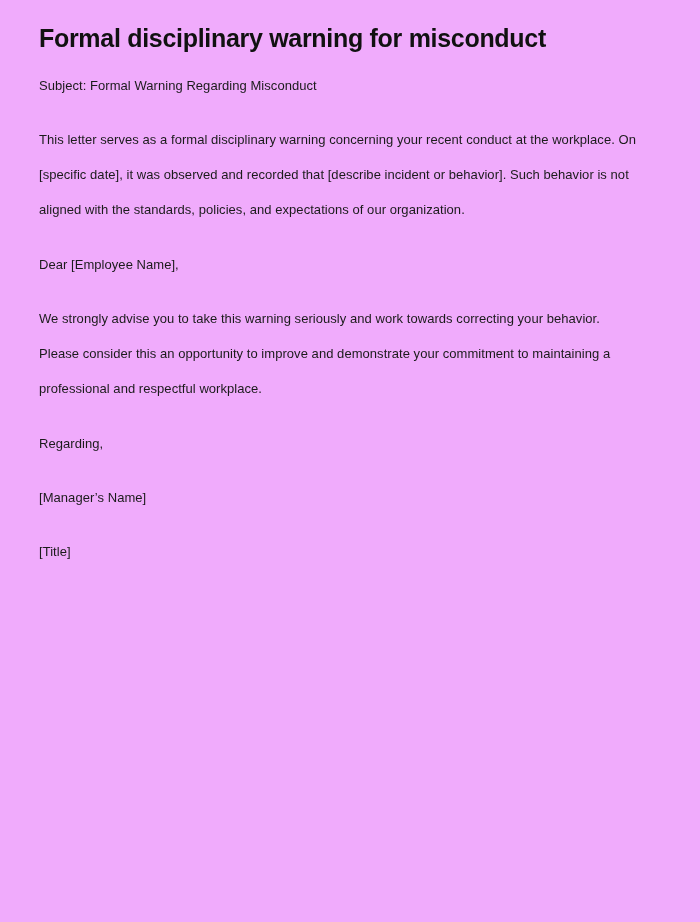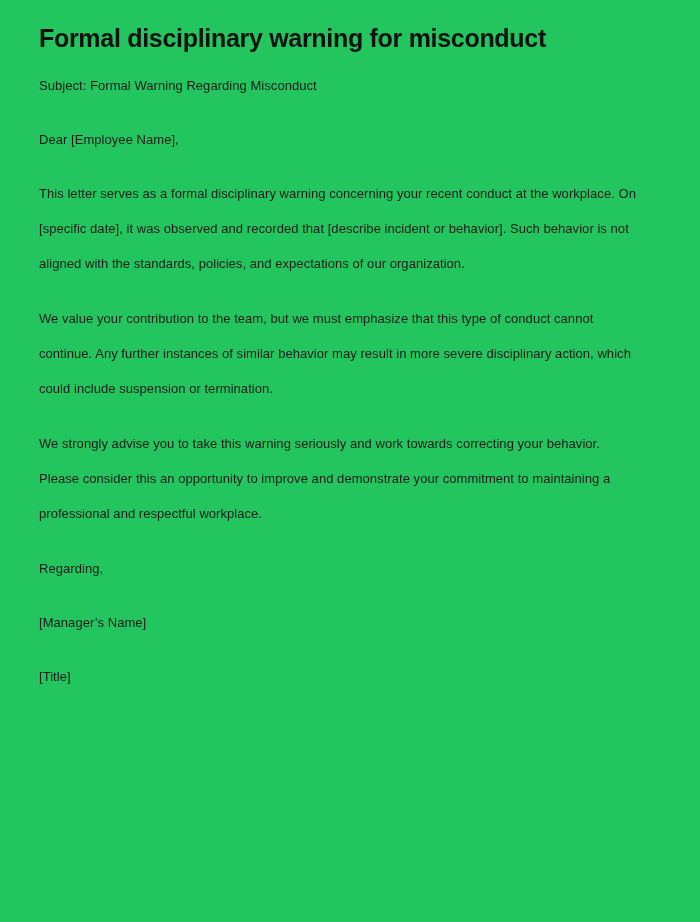--- a/index.html
+++ b/index.html
@@ -13,21 +13,21 @@
     font-family: "Liberation Sans", sans-serif;
     color: #1b1b1b;
     -webkit-font-smoothing: antialiased;
     overflow: hidden;
   }
   .page {
     box-sizing: border-box;
     width: 700px;
     min-height: 922px;
     padding: 22px 40px 30px 39px;
-    background: #22c55e;
+    background: #f0abfc;
   }
   .doc-title {
     font-size: 25px;
     line-height: 32px;
     font-weight: 700;
     letter-spacing: -0.3px;
     color: #111111;
     margin: 0 0 14px 0;
     white-space: nowrap;
   }
@@ -53,25 +53,24 @@
 <body>
 
 <div class="page">
 
   <h1 class="doc-title">Formal disciplinary warning for misconduct</h1>
 
   <div class="letter-body">
 
     <p class="para tight">Subject: Formal Warning Regarding Misconduct</p>
 
+    <p class="para">This letter serves as a formal disciplinary warning concerning your recent conduct at the workplace. On [specific date], it was observed and recorded that [describe incident or behavior]. Such behavior is not aligned with the standards, policies, and expectations of our organization.</p>
+
     <p class="para tight">Dear [Employee Name],</p>
 
-    <p class="para">This letter serves as a formal disciplinary warning concerning your recent conduct at the workplace. On [specific date], it was observed and recorded that [describe incident or behavior]. Such behavior is not aligned with the standards, policies, and expectations of our organization.</p>
-
-    <p class="para">We value your contribution to the team, but we must emphasize that this type of conduct cannot continue. Any further instances of similar behavior may result in more severe disciplinary action, which could include suspension or termination.</p>
 
     <p class="para">We strongly advise you to take this warning seriously and work towards correcting your behavior. Please consider this an opportunity to improve and demonstrate your commitment to maintaining a professional and respectful workplace.</p>
 
     <p class="para tight">Regarding,</p>
 
     <p class="para tight">[Manager’s Name]</p>
 
     <p class="para">[Title]</p>
 
   </div>

